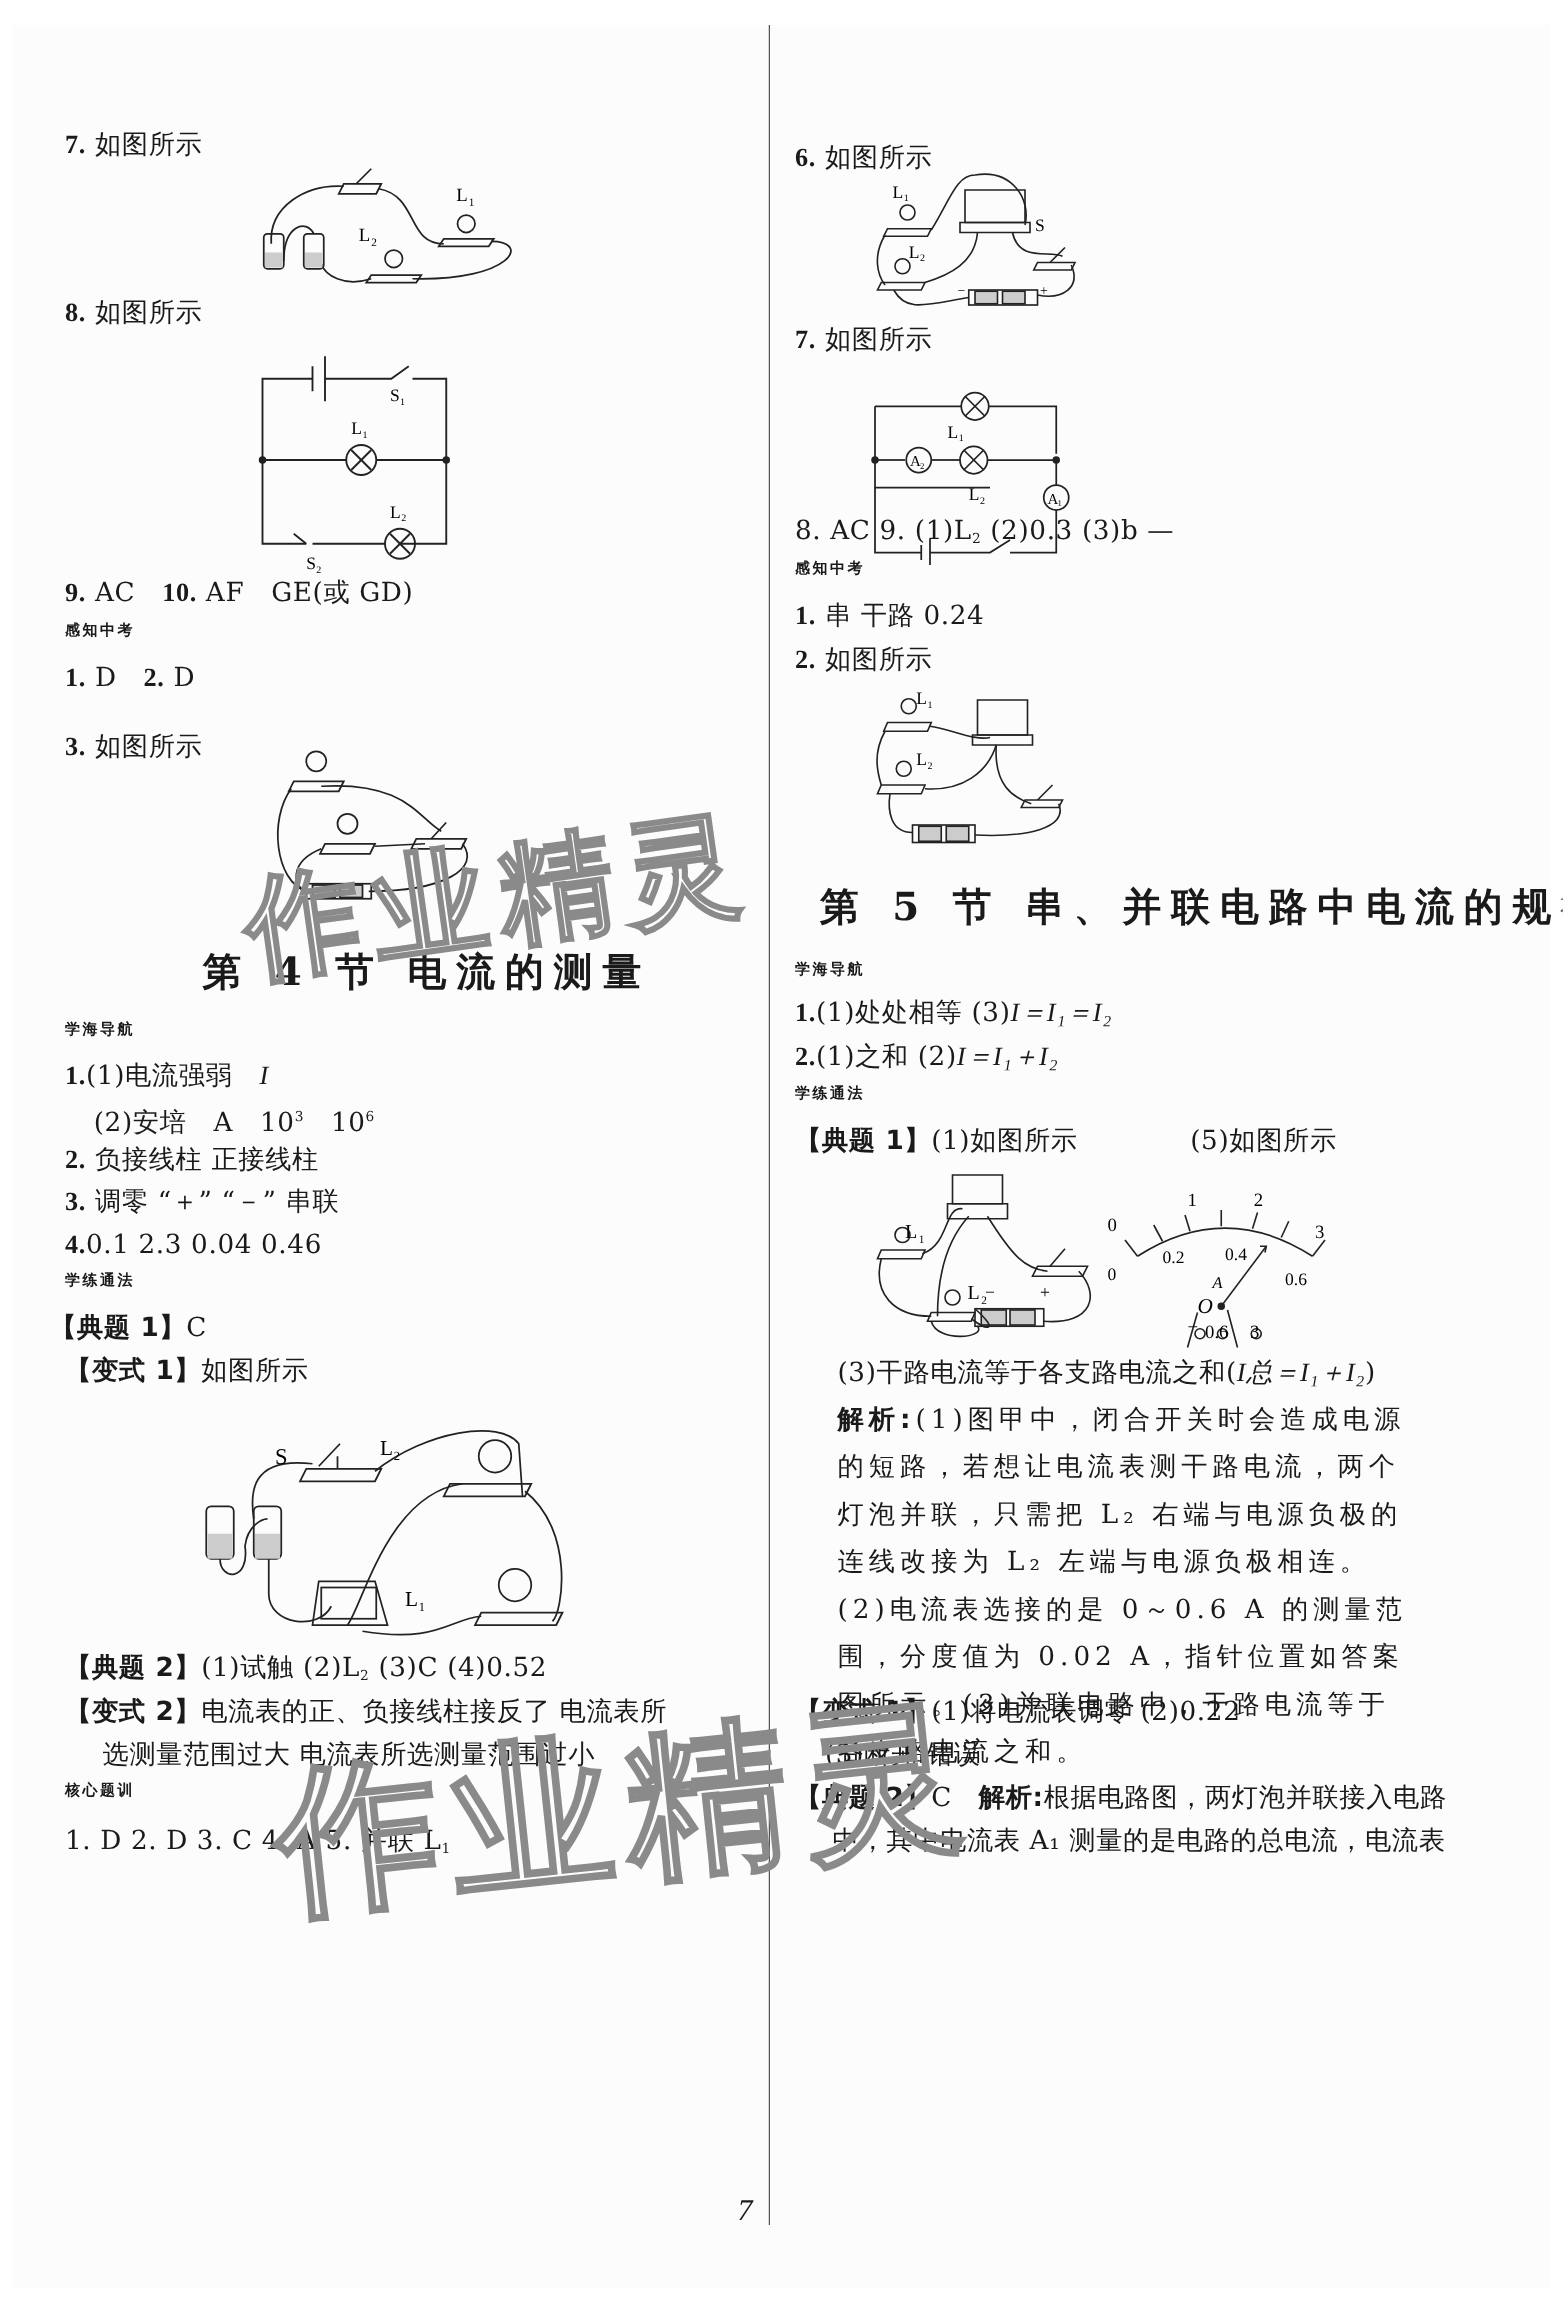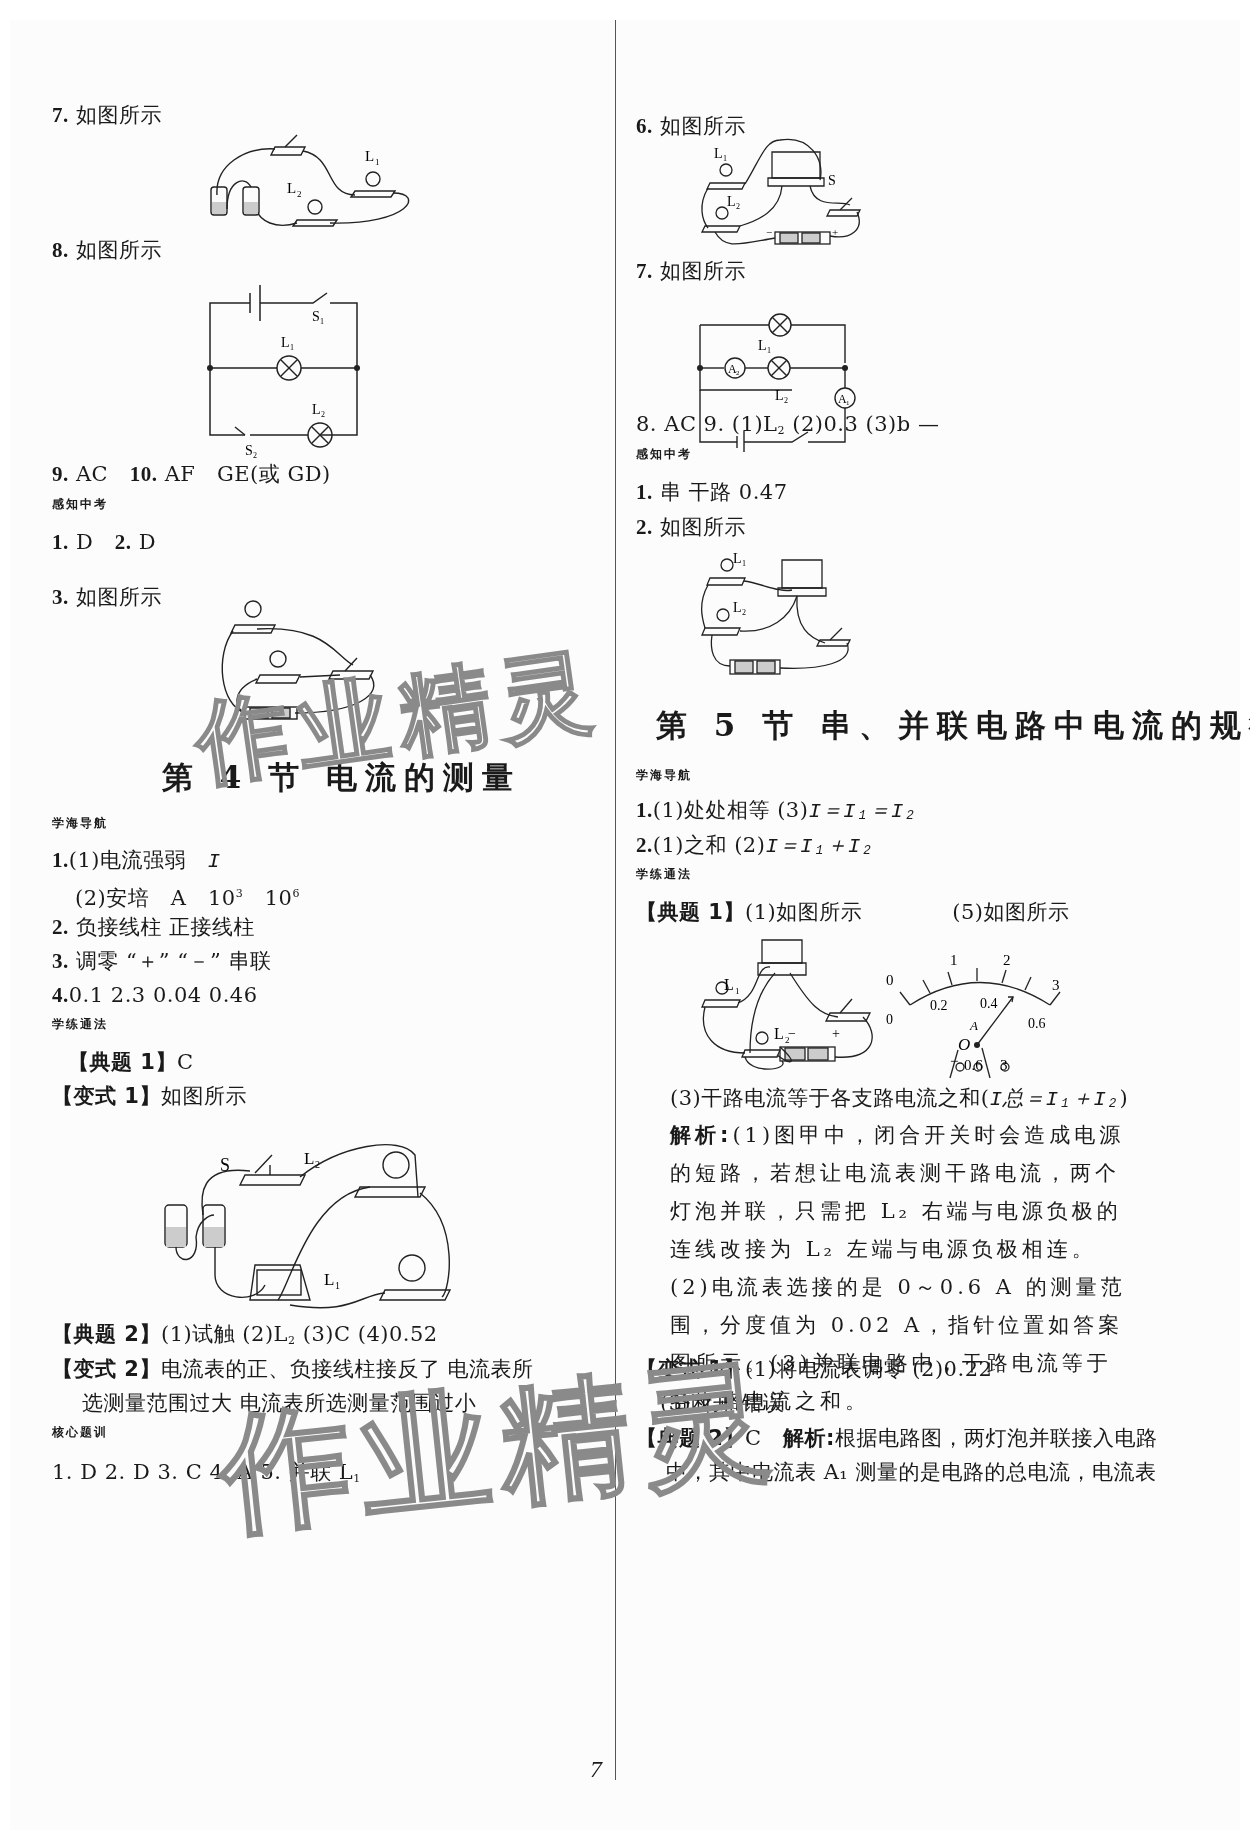--- a/index.html
+++ b/index.html
@@ -9,21 +9,21 @@
   }
   .page { position: absolute; left: 10px; top: 20px; width: 1230px; height: 1810px; background: #fcfcfc; }
   .divider { position: absolute; left: 615px; top: 20px; width: 1px; height: 1760px; background: #555; }
   .t { position: absolute; font-size: 21px; line-height: 28px; white-space: nowrap; letter-spacing: 0.5px; }
   .b { font-weight: bold; font-family: "DejaVu Sans", "Liberation Sans", sans-serif; }
   .h { position: absolute; font-size: 12px; font-weight: bold; font-family: "DejaVu Sans", "Liberation Sans", sans-serif; letter-spacing: 2px; }
   .sec { position: absolute; font-size: 31px; font-weight: bold; font-family: "DejaVu Serif", serif; letter-spacing: 8px; white-space: nowrap; }
   .n { font-weight: bold; font-family: "Liberation Serif", serif; }
   sub { font-size: 11px; vertical-align: -3px; }
   sup { font-size: 11px; vertical-align: 8px; }
-  .i { font-style: italic; font-family: Liberation Mono, monospace; }
+  .i { font-style: italic; font-family: Liberation Serif, serif; }
   svg.fig { position: absolute; overflow: visible; }
   svg text { font-family: "Liberation Serif", serif; }
   .wm { position: absolute; font-family: "DejaVu Sans", sans-serif; font-weight: bold; color: transparent;
         -webkit-text-stroke: 2px #8a8a8a; pointer-events: none; letter-spacing: 10px; }
   .pagenum { position: absolute; left: 590px; top: 1756px; font-size: 24px; font-style: italic; font-family: "Liberation Serif", serif; }
   .just { white-space: normal; width: 462px; letter-spacing: 4px; line-height: 38px; }
 </style>
 </head>
 <body>
 
@@ -113,21 +113,21 @@
 </svg>
 
 <div class="sec" style="left:162px;top:757px">第 4 节    电流的测量</div>
 <div class="h" style="left:52px;top:815px">学海导航</div>
 <div class="t" style="left:52px;top:846px"><span class="n">1.</span><span>(1)电流强弱</span>&nbsp;&nbsp;&nbsp;<span class="i">I</span></div>
 <div class="t" style="left:75px;top:880px"><span>(2)安培</span>&nbsp;&nbsp;&nbsp;<span>A</span>&nbsp;&nbsp;&nbsp;<span>10</span><sup>3</sup>&nbsp;&nbsp;&nbsp;<span>10</span><sup>6</sup></div>
 <div class="t" style="left:52px;top:913px"><span class="n">2.</span> <span>负接线柱    正接线柱</span></div>
 <div class="t" style="left:52px;top:947px"><span class="n">3.</span> <span>调零  “＋”  “－”   串联</span></div>
 <div class="t" style="left:52px;top:981px"><span class="n">4.</span><span>0.1   2.3   0.04   0.46</span></div>
 <div class="h" style="left:52px;top:1016px">学练通法</div>
-<div class="t" style="left:68px;top:1048px"><span class="b">【典题 1】</span><span>C</span></div>
+<div class="t" style="left:40px;top:1048px"><span class="b">【典题 1】</span><span>C</span></div>
 <div class="t" style="left:52px;top:1082px"><span class="b">【变式 1】</span><span>如图所示</span></div>
 
 <svg class="fig" style="left:160px;top:1125px" width="300" height="200">
   <g fill="none" stroke="#222" stroke-width="1.4">
     <path d="M85 50 L145 50 L140 60 L80 60 Z"></path>
       <line x1="95" y1="48" x2="112" y2="30"></line>
       <line x1="110" y1="40" x2="110" y2="50"></line>
     <path d="M90 46 C40 40 40 70 43 90"></path>
     <path d="M140 52 C180 20 240 10 255 30 L258 72"></path>
     <rect x="5" y="80" width="22" height="42" rx="4"></rect>
@@ -222,21 +222,21 @@
   <text x="-45" y="45" font-size="14">L</text>
     <text x="-36" y="48" font-size="8">2</text>
   <text x="-92" y="18" font-size="12">A</text>
     <text x="-84" y="20" font-size="7">2</text>
   <text x="18" y="48" font-size="12">A</text>
     <text x="26" y="50" font-size="7">1</text>
 </svg>
 
 <div class="t" style="left:636px;top:410px"><span>8. AC   9. (1)L</span><sub>2</sub><span>   (2)0.3   (3)b   —</span></div>
 <div class="h" style="left:636px;top:446px">感知中考</div>
-<div class="t" style="left:636px;top:478px"><span class="n">1.</span> <span>串   干路   0.47</span></div>
+<div class="t" style="left:636px;top:478px"><span class="n">1.</span> <span>串   干路   0.24</span></div>
 <div class="t" style="left:636px;top:513px"><span class="n">2.</span> <span>如图所示</span></div>
 
 <svg class="fig" style="left:700px;top:548px" width="180" height="130">
   <g fill="none" stroke="#222" stroke-width="1.3">
     <path d="M10 30 L45 30 L42 37 L7 37 Z"></path>
       <circle cx="27" cy="17" r="6"></circle>
     <path d="M5 80 L40 80 L37 87 L2 87 Z"></path>
       <circle cx="23" cy="67" r="6"></circle>
     <path d="M82 12 L122 12 L122 40 L82 40 Z"></path>
       <path d="M78 40 L126 40 L126 48 L78 48 Z"></path>

